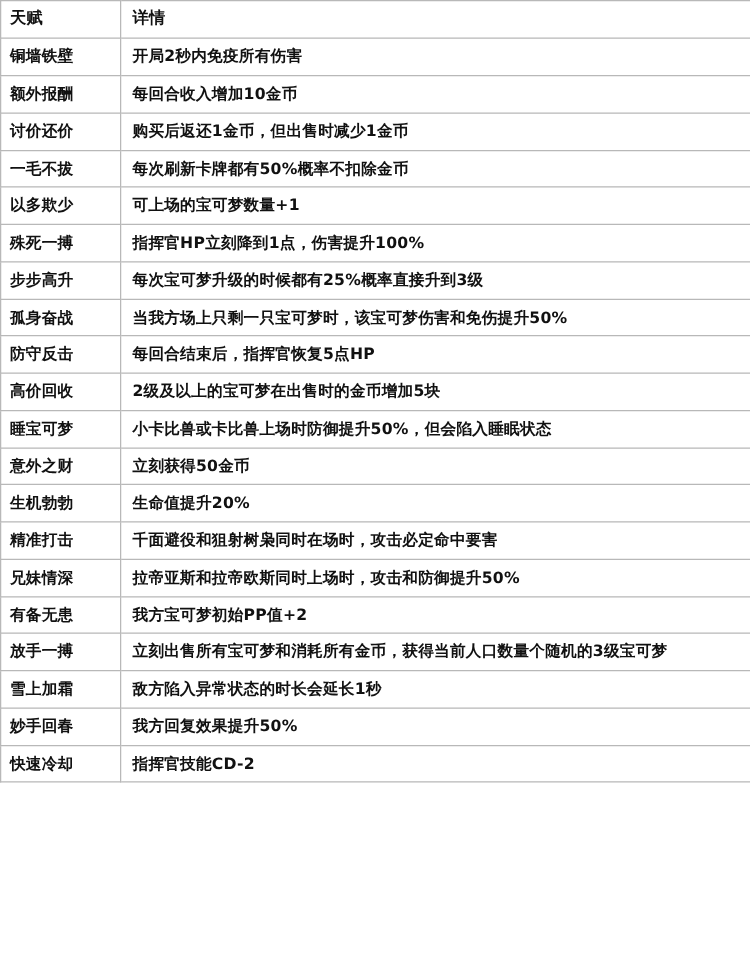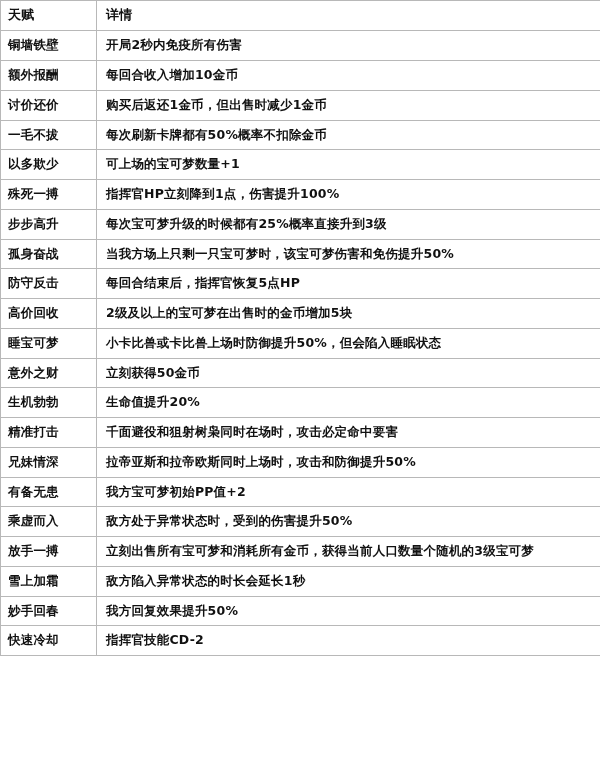--- a/index.html
+++ b/index.html
@@ -122,24 +122,20 @@
       </tr>
       <tr>
         <td class="cell-name">兄妹情深</td>
         <td class="cell-detail">拉帝亚斯和拉帝欧斯同时上场时，攻击和防御提升50%</td>
       </tr>
       <tr>
         <td class="cell-name">有备无患</td>
         <td class="cell-detail">我方宝可梦初始PP值+2</td>
       </tr>
       <tr>
-        <td class="cell-name">乘虚而入</td>
-        <td class="cell-detail">敌方处于异常状态时，受到的伤害提升50%</td>
-      </tr>
-      <tr>
         <td class="cell-name">放手一搏</td>
         <td class="cell-detail">立刻出售所有宝可梦和消耗所有金币，获得当前人口数量个随机的3级宝可梦</td>
       </tr>
       <tr>
         <td class="cell-name">雪上加霜</td>
         <td class="cell-detail">敌方陷入异常状态的时长会延长1秒</td>
       </tr>
       <tr>
         <td class="cell-name">妙手回春</td>
         <td class="cell-detail">我方回复效果提升50%</td>

